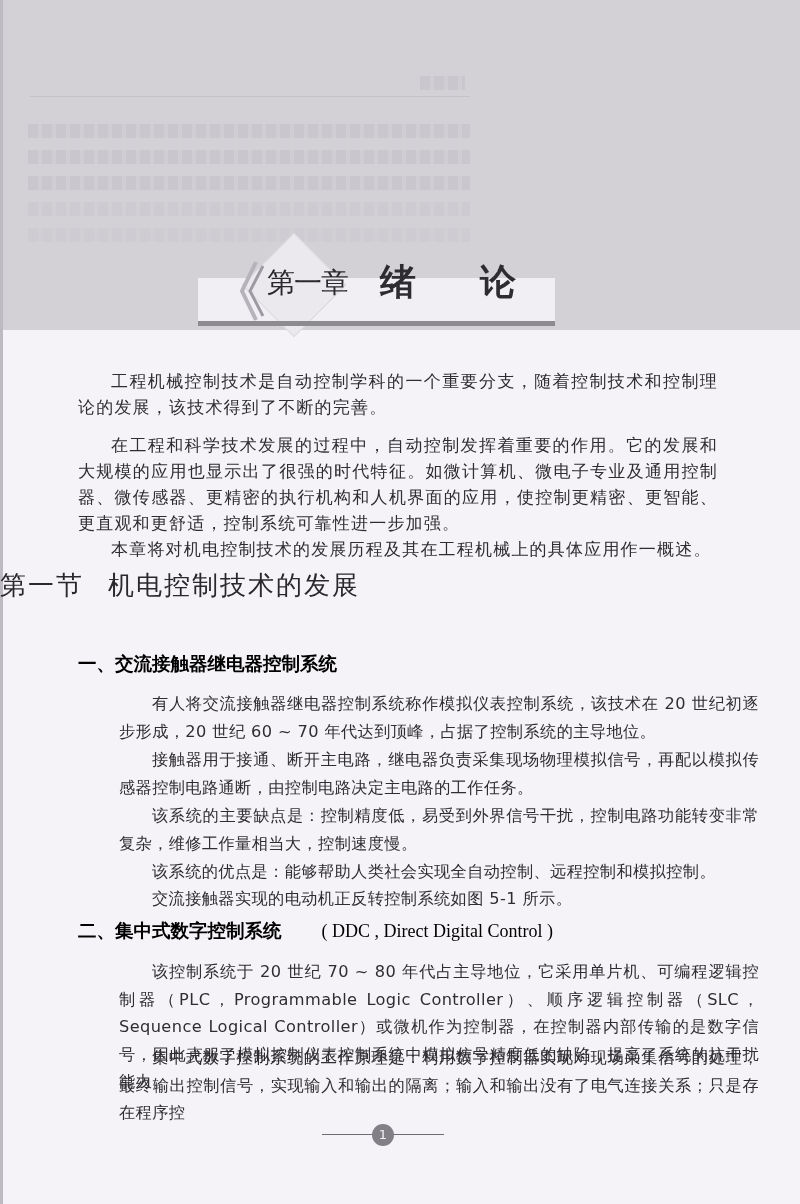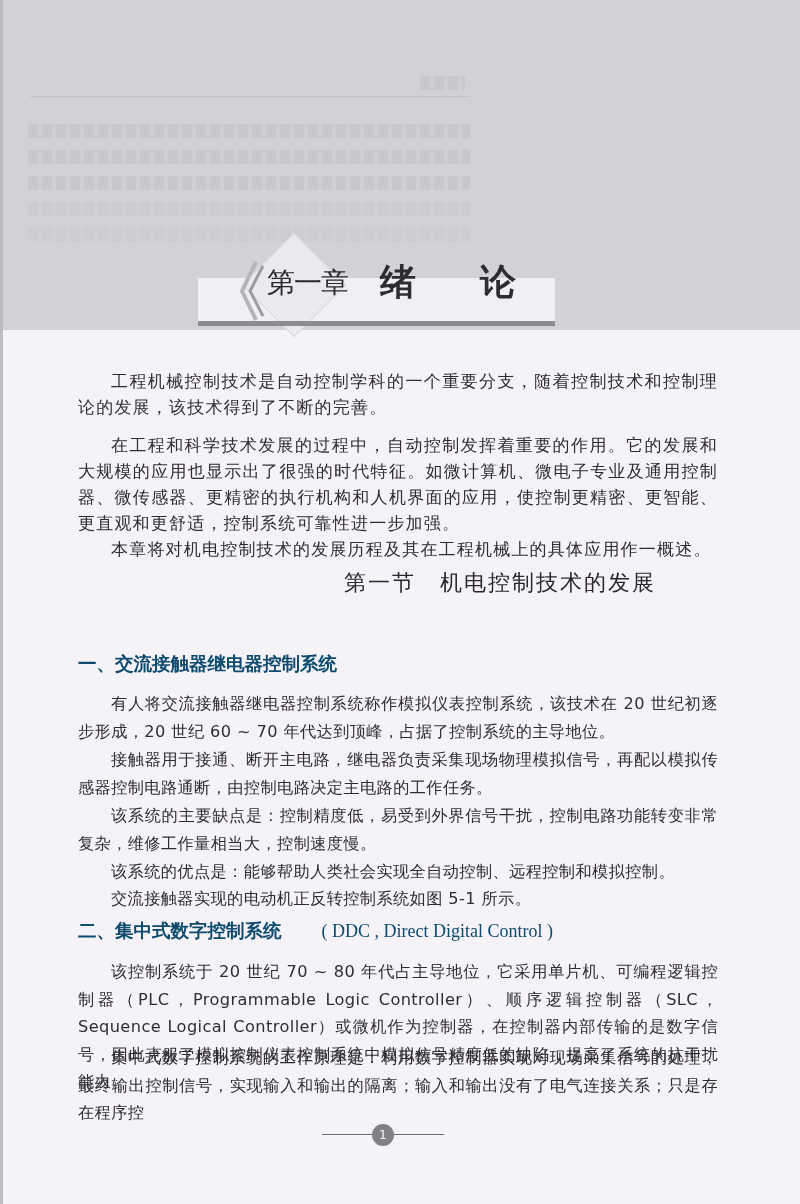--- a/index.html
+++ b/index.html
@@ -88,38 +88,39 @@
     text-indent: 33px;
     text-align: justify;
     color: #2f2d32;
     letter-spacing: 1.2px;
   }
   .para.sans {
     font-family: "DejaVu Sans", "Liberation Sans", sans-serif;
     letter-spacing: .4px;
     font-size: 16.2px;
     line-height: 27.5px;
+    margin-left: 41px;
   }
   .section-title {
     position: absolute;
     left: 0; width: 656px;
     top: 568px;
-    text-align: right;
-    font-size: 22px;
+    text-align: left;
+    font-size: 26px;
     color: #2a282c;
     letter-spacing: 2px;
   }
   .section-title .gap { display: inline-block; width: 24px; }
   .subhead {
     position: absolute;
     left: 78px;
     font-family: "DejaVu Sans", "Liberation Sans", sans-serif;
     font-weight: bold;
     font-size: 18.5px;
-    color: #0c4a6e;
+    color: #000000;
   }
   .subhead .latin {
     font-family: "Liberation Serif", serif;
     font-weight: normal;
     font-size: 18px;
     padding-left: 40px;
   }
   
   .page-footer {
     position: absolute;

